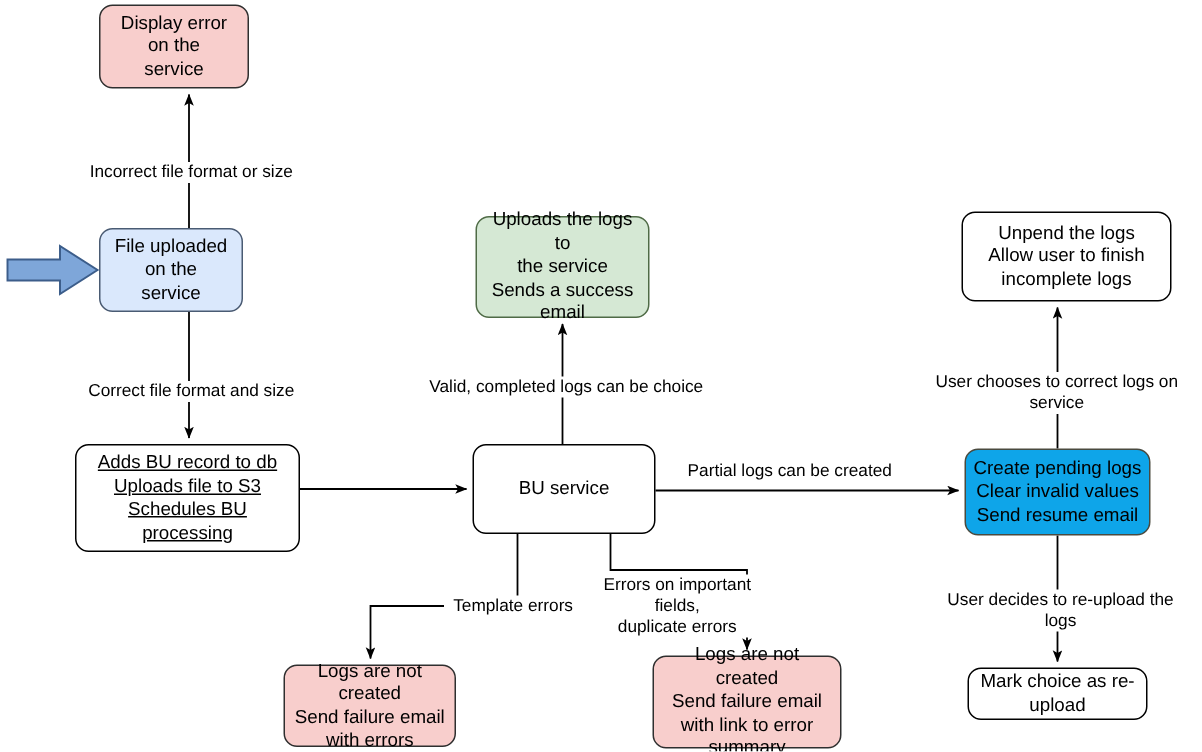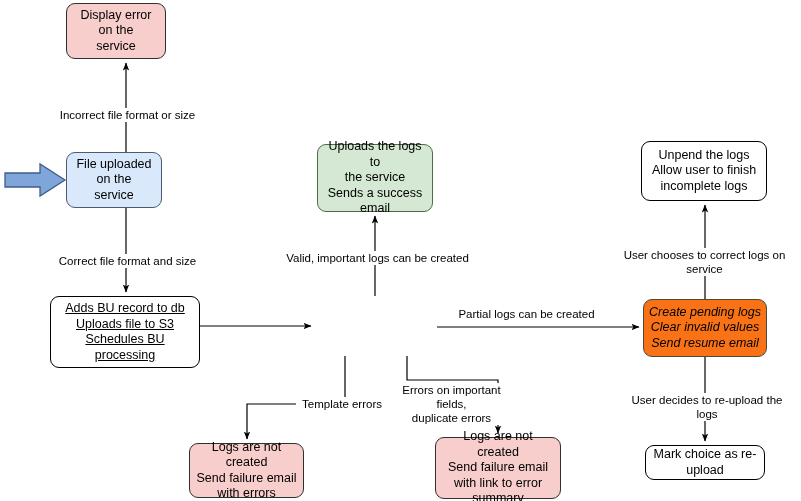--- a/index.html
+++ b/index.html
@@ -39,21 +39,21 @@
     text-align: center;
     font-size: 12.5px;
     line-height: 15.5px;
     color: #000000;
     white-space: pre-line;
     padding: 2px 5px;
   }
   .node.pink   { background: #f8cecc; border-color: #2f2f2f; }
   .node.blue   { background: #dae8fc; border-color: #4a5b73; }
   .node.green  { background: #d5e8d4; border-color: #4f6b46; }
-  .node.yellow { background: #f97316; border-color: #4a4a3f; font-style: italic; }
+  .node.yellow { background: #0ea5e9; border-color: #4a4a3f; }
   .node.plain  { background: #ffffff; border-color: #000000; }
 
   .edge-label {
     position: absolute;
     font-size: 11.5px;
     line-height: 14px;
     color: #000000;
     text-align: center;
     background: #ffffff;
     white-space: pre-line;
@@ -120,41 +120,42 @@
 service</div>
   <div class="node blue" style="left:66px;  top:152px; width:96px; height:56px;">File uploaded on the
 service</div>
   <div class="node plain" style="left:50px;  top:296px; width:150px; height:72px;text-decoration:underline;">Adds BU record to db
 Uploads file to S3
 Schedules BU processing</div>
   <div class="node green" style="left:317px; top:144px; width:116px; height:68px;">Uploads the logs to
 the service
 Sends a success
 email</div>
-  <div class="node plain" style="left:641px; top:141px; width:126px; height:60px;">Unpend the logs
+  <div class="node plain" style="left:315px; top:296px; width:122px; height:60px;">BU service</div>
+  <div class="node plain" style="left:641px; top:141px; width:140px; height:60px;">Unpend the logs
 Allow user to finish
 incomplete logs</div>
   <div class="node yellow" style="left:643px; top:299px; width:124px; height:58px;">Create pending logs
 Clear invalid values
 Send resume email</div>
   <div class="node pink" style="left:189px; top:443px; width:115px; height:55px;">Logs are not created
 Send failure email
 with errors</div>
   <div class="node pink" style="left:435px; top:437px; width:126px; height:62px;">Logs are not created
 Send failure email
 with link to error
 summary</div>
   <div class="node plain" style="left:645px; top:445px; width:120px; height:35px;">Mark choice as re-
 upload</div>
 
   <div class="edge-label" style="left:54px; top:254px; width:143px;">Correct file format and size</div>
 
   <div class="edge-label" style="left:54px; top:108px; width:143px;">Incorrect file format or size</div>
 
-  <div class="edge-label" style="left:278px; top:251px; width:195px;">Valid, important logs can be created</div>
+  <div class="edge-label" style="left:278px; top:251px; width:195px;">Valid, completed logs can be choice</div>
 
   <div class="edge-label" style="left:452px; top:307px; width:145px;">Partial logs can be created</div>
 
   <div class="edge-label" style="left:296px; top:397px; width:84px;text-align:right;">Template errors</div>
 
   <div class="edge-label" style="left:391px; top:383px; width:117px;">Errors on important fields,
 duplicate errors</div>
 
   <div class="edge-label" style="left:604px; top:248px; width:197px;">User chooses to correct logs on service</div>
 

